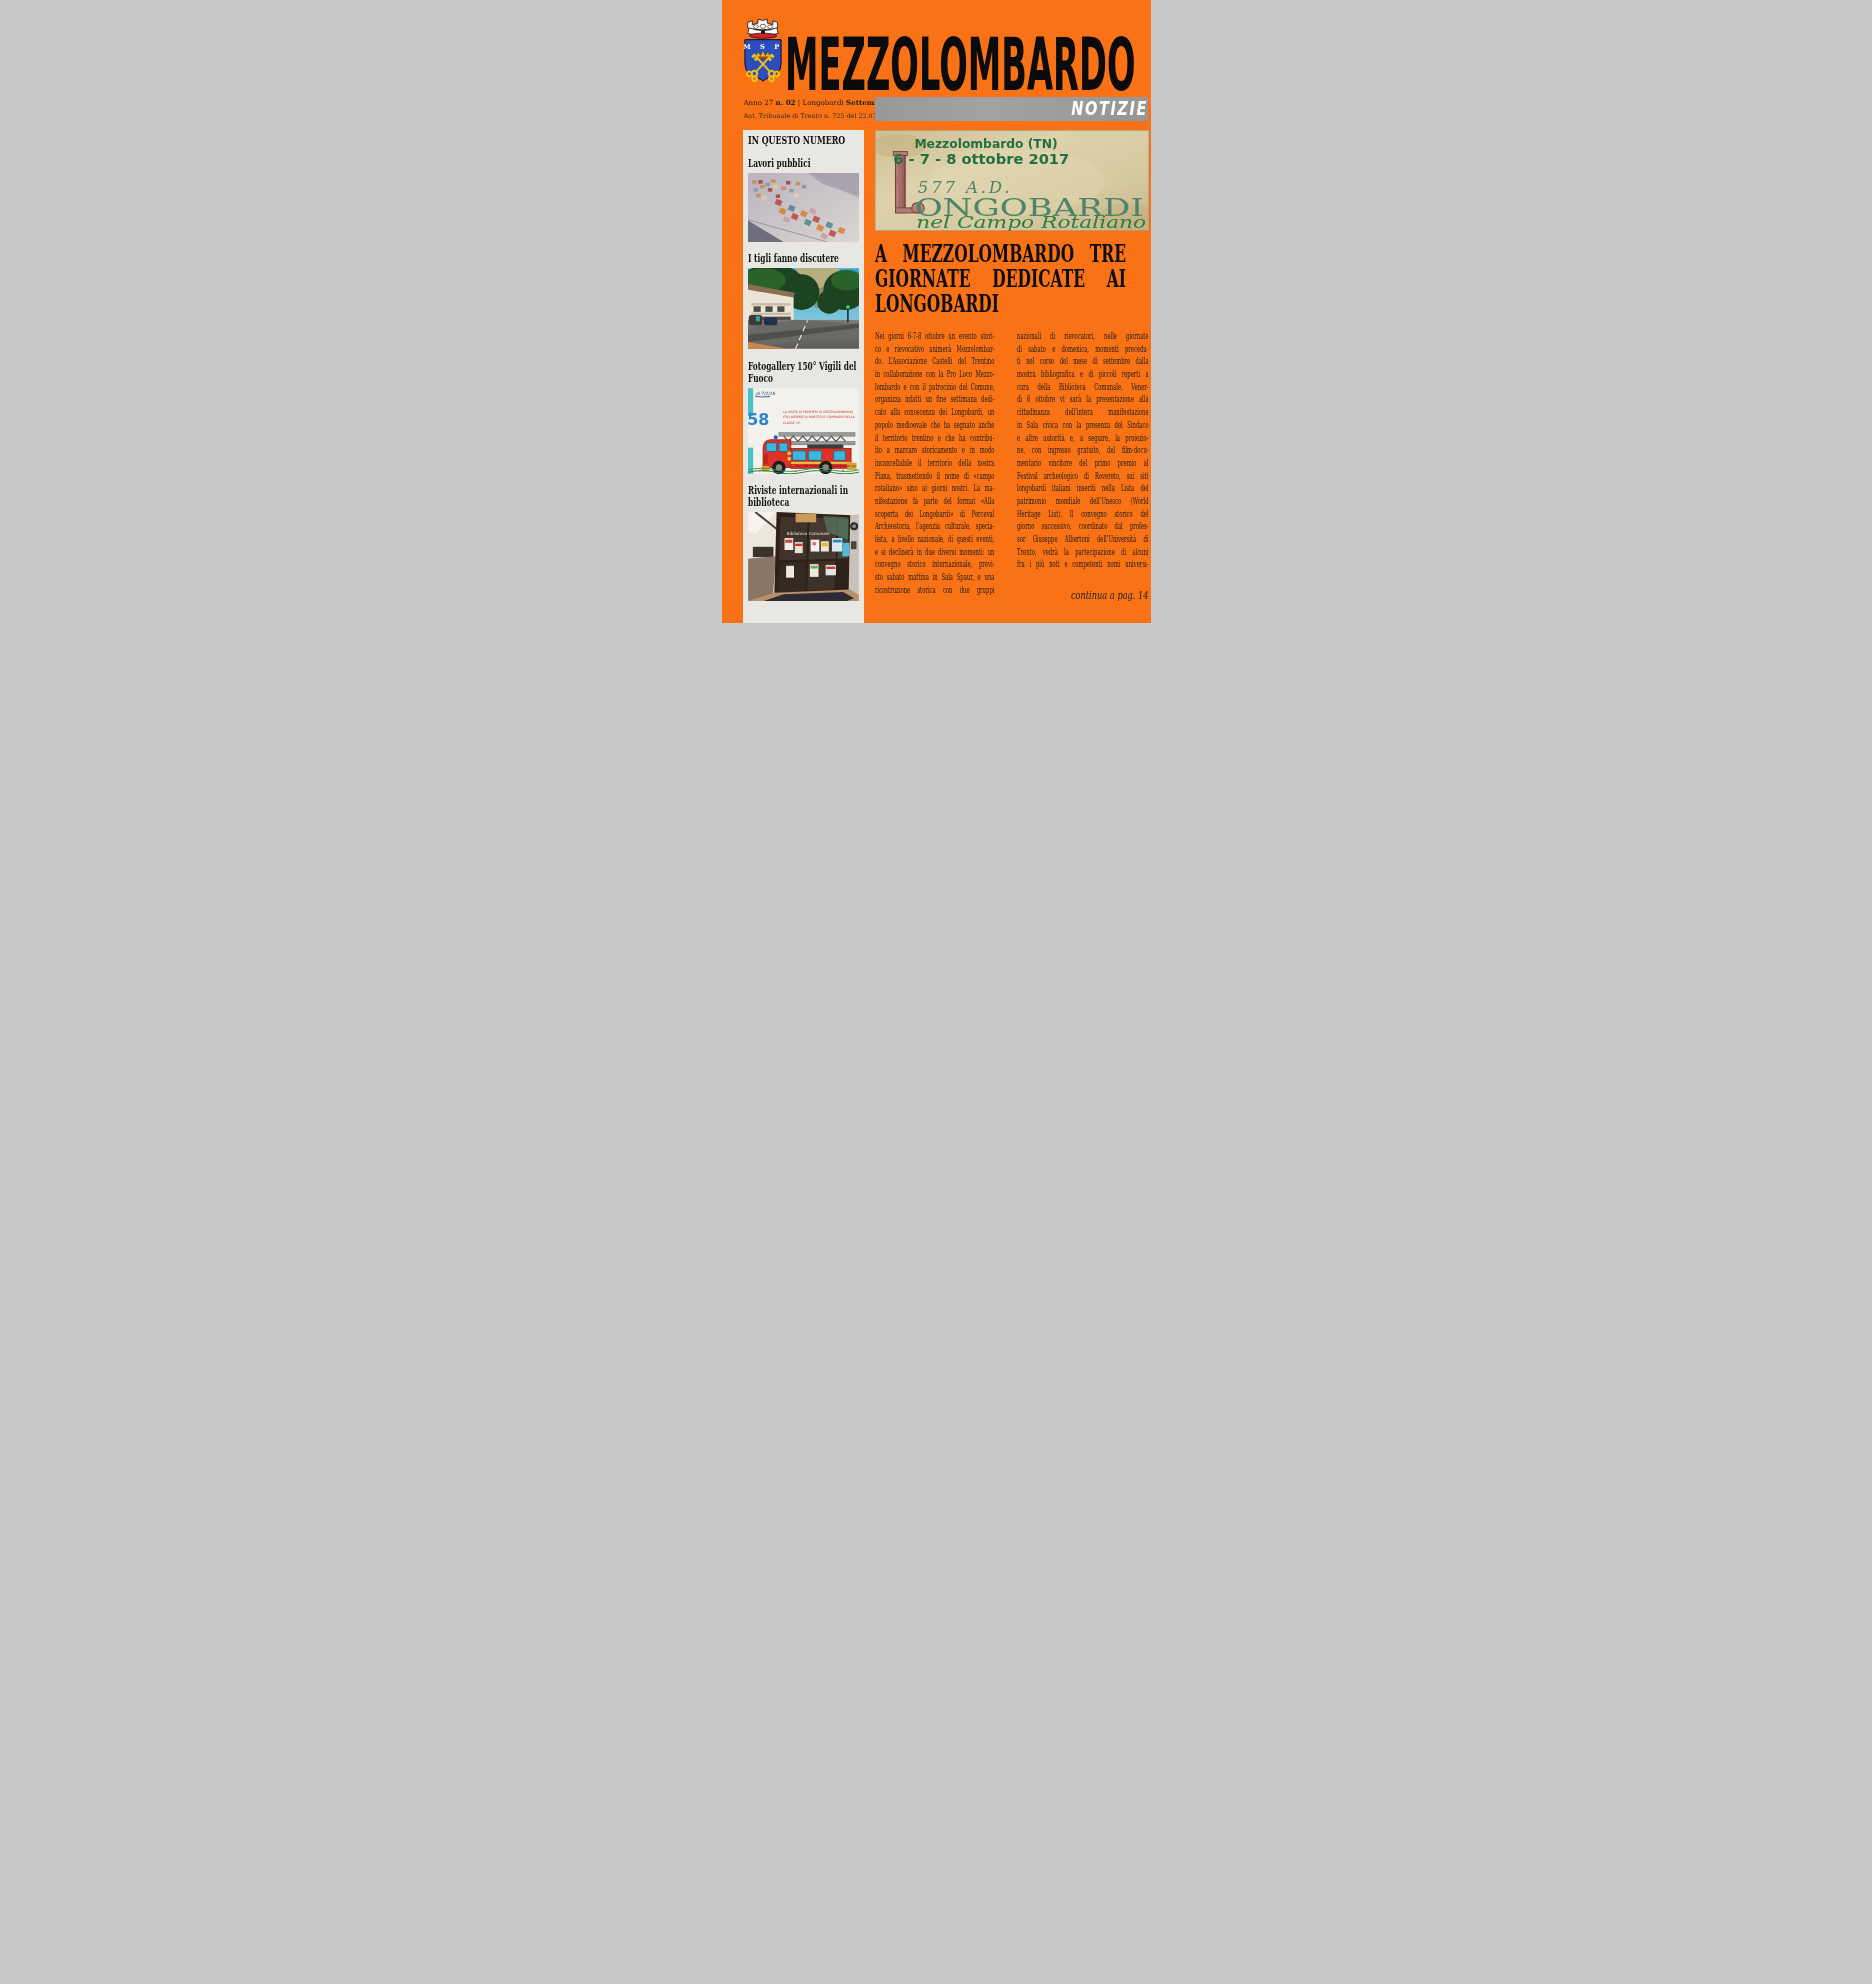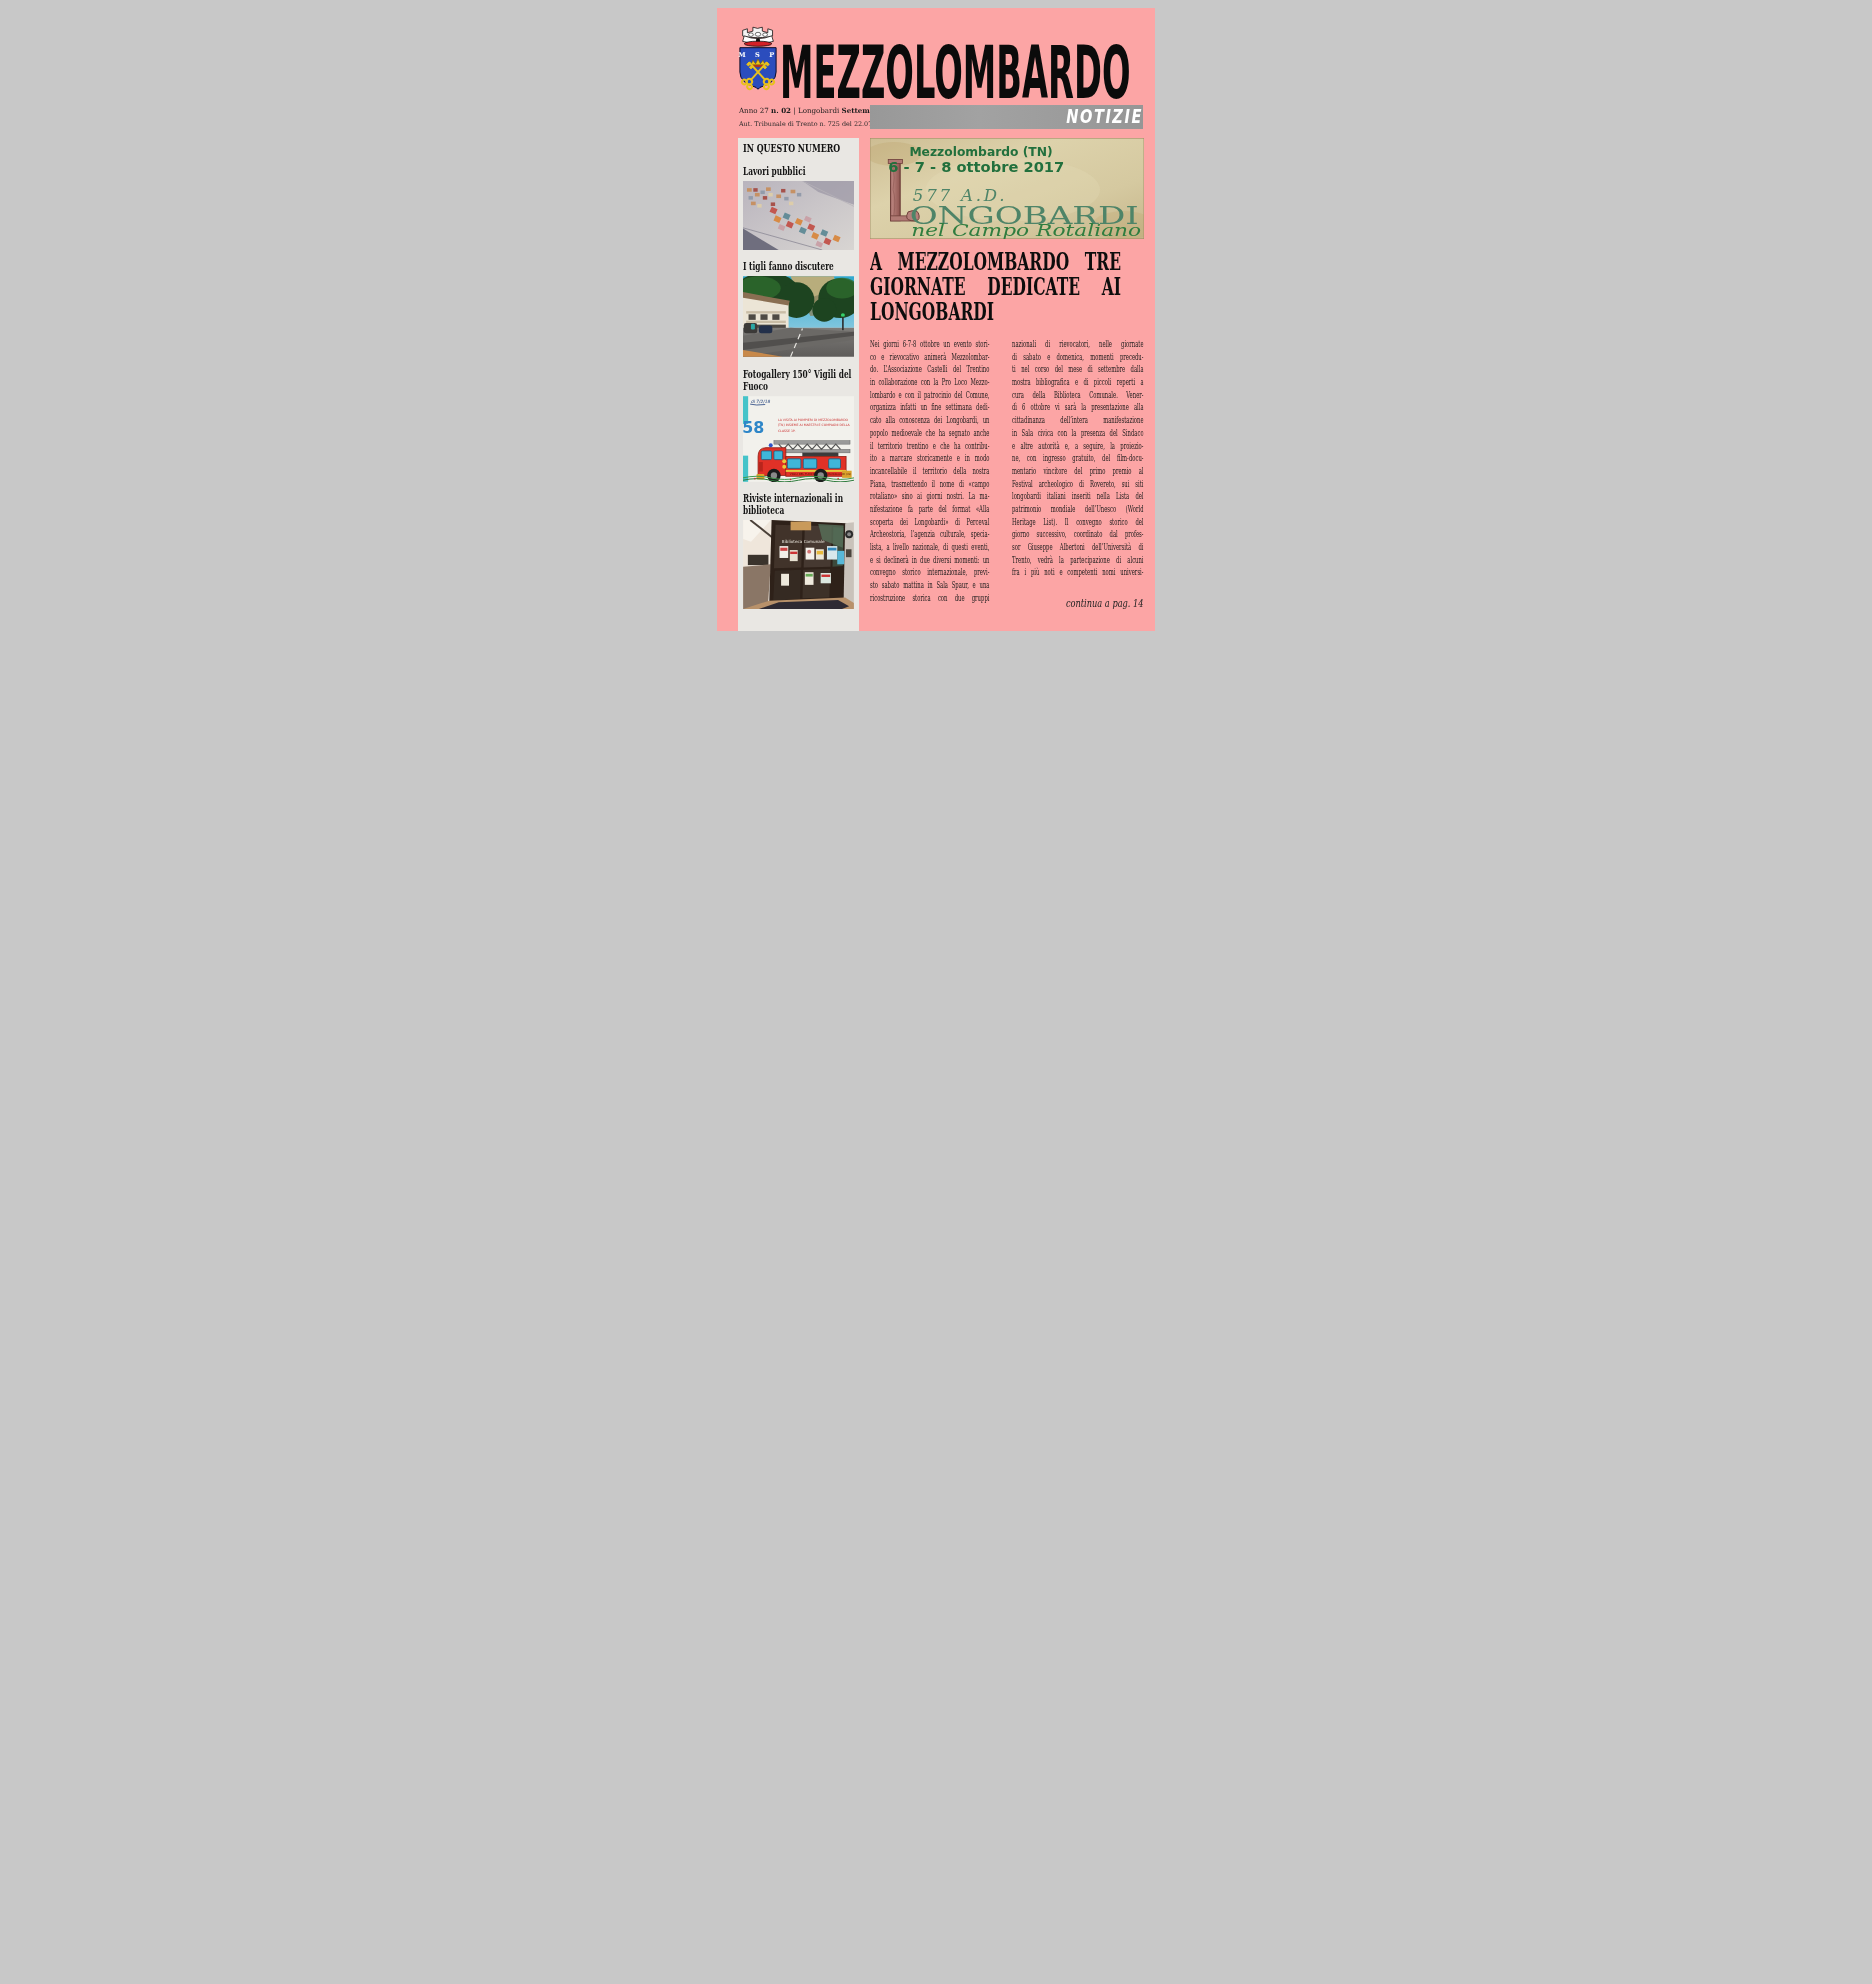--- a/index.html
+++ b/index.html
@@ -1,17 +1,17 @@
 <!DOCTYPE html>
 <html style="font-size:6.4px"><head>
 <meta charset="utf-8">
 <style>
   html,body{margin:0;padding:0;background:#c8c8c8;}
-  .page{position:relative;width:429px;height:623px;margin:8px auto;background:#fca5a5;
-        font-family:"DejaVu Serif",serif;color:#161616;overflow:hidden;padding-left:9px;}
+  .page{position:relative;width:429px;height:623px;margin:0 auto;background:#f97316;
+        font-family:"DejaVu Serif",serif;color:#161616;overflow:hidden;}
   .condense{transform:scaleX(var(--cx));transform-origin:0 0;width:calc(100% / var(--cx));}
   .abs{position:absolute;}
 
   
   .issue-line{position:absolute;left:22px;top:98px;font-size:7.1px;color:#1d1d1d;}
   .aut-line{position:absolute;left:22px;top:112px;font-size:6.4px;color:#2a2a2a;}
   .notizie{position:absolute;left:153px;top:97px;width:273px;height:24px;overflow:hidden;
            background:linear-gradient(90deg,#989898,#a2a2a2 40%,#969696);}
   .notizie .inner{height:24px;line-height:24px;text-align:right;padding-right:7.1px;
            font-family:"DejaVu Sans",sans-serif;font-weight:bold;font-style:italic;

